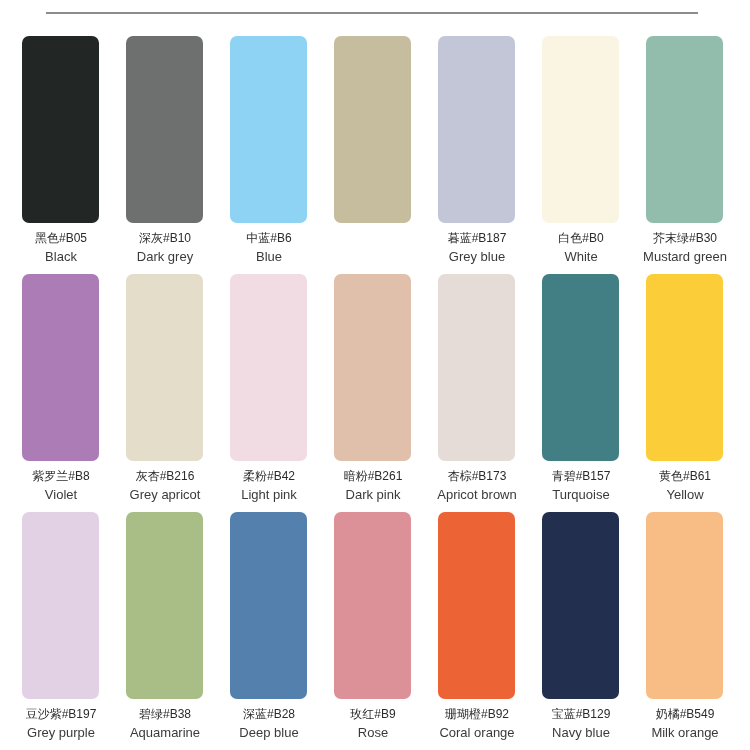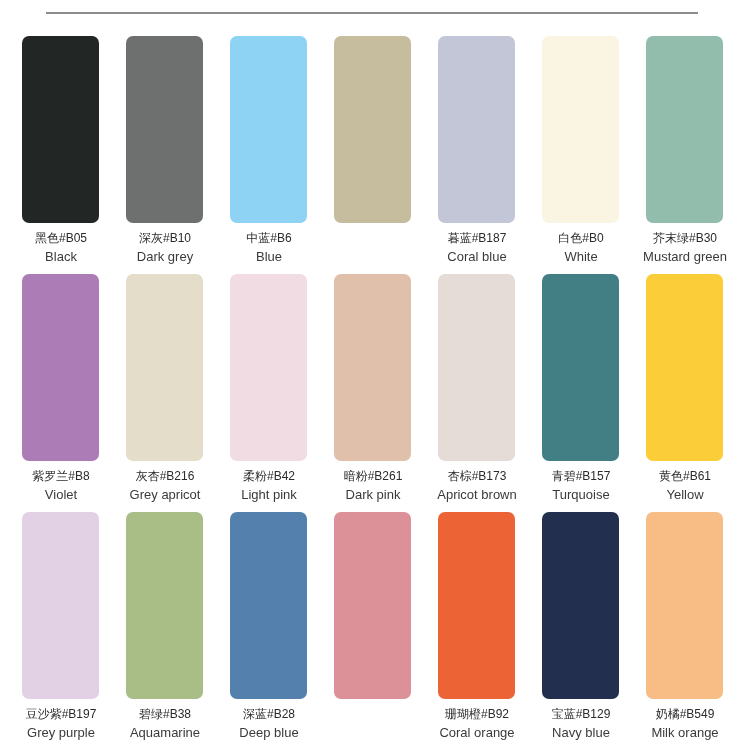--- a/index.html
+++ b/index.html
@@ -112,21 +112,21 @@
           <span class="swatch-name">Blue</span>
         </div>
       </div>
       <div class="swatch-cell">
         <div class="swatch-chip" title="Light brown" style="background: rgb(198, 189, 158);"></div>
       </div>
       <div class="swatch-cell">
         <div class="swatch-chip" title="Gray blue" style="background: rgb(195, 198, 215);"></div>
         <div class="swatch-caption">
           <span class="swatch-code">暮蓝#B187</span>
-          <span class="swatch-name">Coral blue</span>
+          <span class="swatch-name">Grey blue</span>
         </div>
       </div>
       <div class="swatch-cell">
         <div class="swatch-chip" title="White" style="background: rgb(250, 244, 227);"></div>
         <div class="swatch-caption">
           <span class="swatch-code">白色#B0</span>
           <span class="swatch-name">White</span>
         </div>
       </div>
       <div class="swatch-cell">
@@ -201,20 +201,24 @@
       </div>
       <div class="swatch-cell">
         <div class="swatch-chip" title="Deep blue" style="background: rgb(83, 128, 173);"></div>
         <div class="swatch-caption">
           <span class="swatch-code">深蓝#B28</span>
           <span class="swatch-name">Deep blue</span>
         </div>
       </div>
       <div class="swatch-cell">
         <div class="swatch-chip" title="Rose" style="background: rgb(220, 144, 151);"></div>
+        <div class="swatch-caption">
+          <span class="swatch-code">玫红#B9</span>
+          <span class="swatch-name">Rose</span>
+        </div>
       </div>
       <div class="swatch-cell">
         <div class="swatch-chip" title="Coral orange" style="background: rgb(236, 99, 54);"></div>
         <div class="swatch-caption">
           <span class="swatch-code">珊瑚橙#B92</span>
           <span class="swatch-name">Coral orange</span>
         </div>
       </div>
       <div class="swatch-cell">
         <div class="swatch-chip" title="Navy blue" style="background: rgb(34, 47, 78);"></div>

